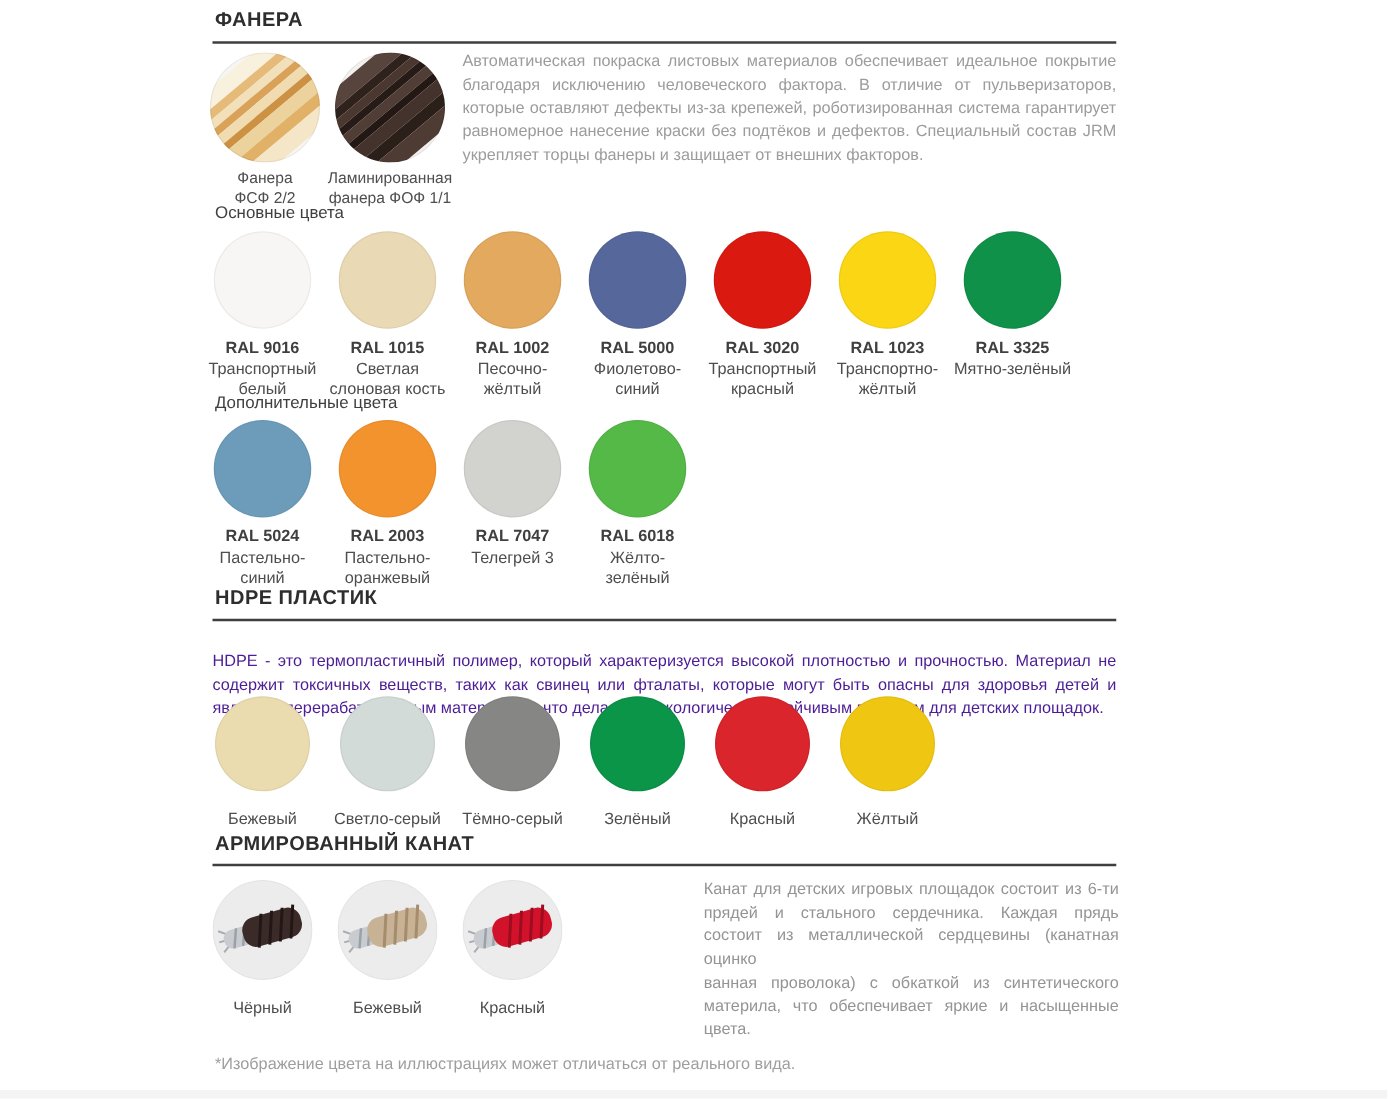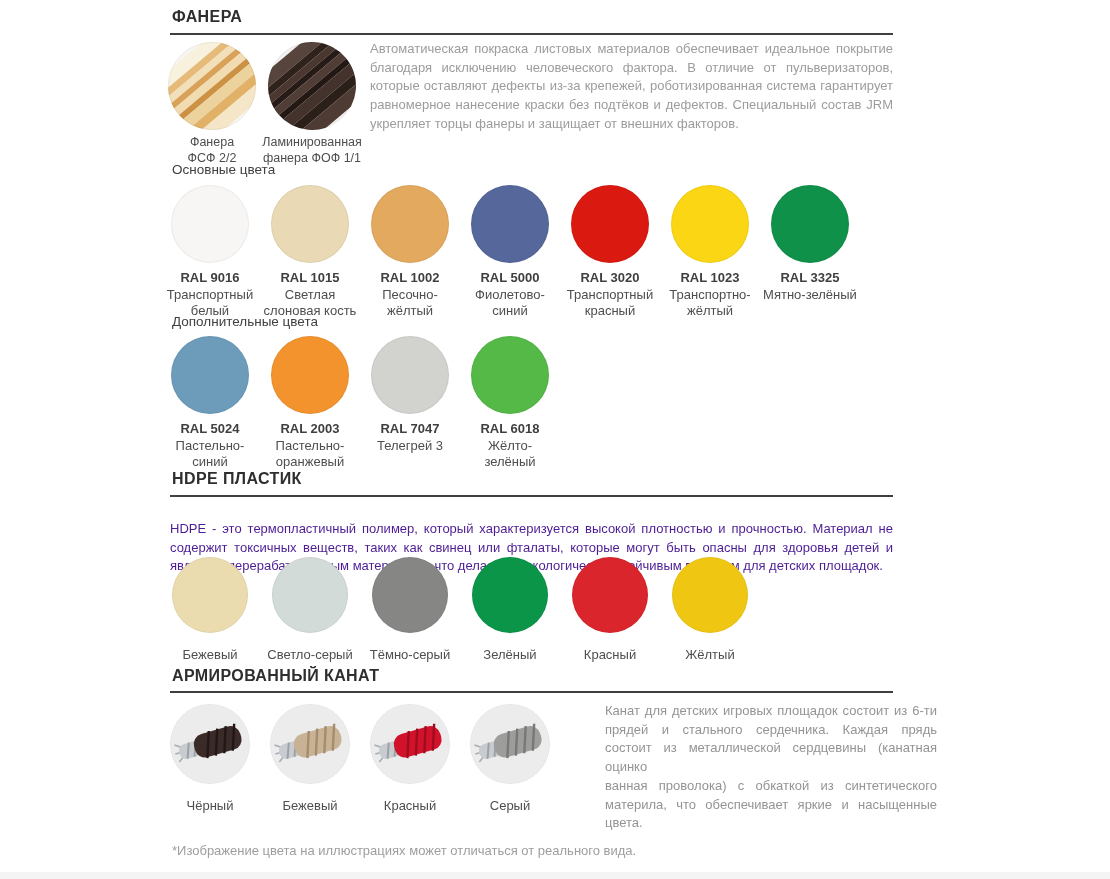--- a/index.html
+++ b/index.html
@@ -276,40 +276,21 @@
             <rect x="10" y="41" width="40" height="19" rx="9" fill="#c8ccd0"></rect>
             <path d="M18 60 l7 -19 M27 60 l7 -19 M36 60 l7 -19" stroke="#9ba1a7" stroke-width="2.5" fill="none"></path>
             <rect x="30" y="35" width="60" height="30" rx="13" fill="#d2122a"></rect>
             <path d="M42 66 l11 -32 M53 66 l11 -32 M64 66 l11 -32 M75 66 l11 -32" stroke="#9e0c1f" stroke-width="3" fill="none"></path>
           </g>
           <circle cx="50" cy="50" r="49.5" fill="none" stroke="rgba(0,0,0,0.04)"></circle>
         </svg>
         <div class="plain-name">Красный</div>
       </div>
 
-      <div class="cell">
-        <svg width="80" height="80" viewBox="0 0 100 100">
-          <defs>
-            <clipPath id="clipR-6">
-              <circle cx="50" cy="50" r="50"></circle>
-            </clipPath>
-          </defs>
-          <circle cx="50" cy="50" r="50" fill="#ececec"></circle>
-          <g clip-path="url(#clipR-6)" transform="rotate(-16 50 50)">
-            <path d="M14 44 l-7 -5 M13 50 l-8 0 M14 56 l-7 5" stroke="#a7adb3" stroke-width="2" fill="none"></path>
-            <rect x="10" y="41" width="40" height="19" rx="9" fill="#c8ccd0"></rect>
-            <path d="M18 60 l7 -19 M27 60 l7 -19 M36 60 l7 -19" stroke="#9ba1a7" stroke-width="2.5" fill="none"></path>
-            <rect x="30" y="35" width="60" height="30" rx="13" fill="#9d9d9b"></rect>
-            <path d="M42 66 l11 -32 M53 66 l11 -32 M64 66 l11 -32 M75 66 l11 -32" stroke="#787876" stroke-width="3" fill="none"></path>
-          </g>
-          <circle cx="50" cy="50" r="49.5" fill="none" stroke="rgba(0,0,0,0.04)"></circle>
-        </svg>
-        <div class="plain-name">Серый</div>
-      </div>
-    </div>
-
-  <div class="para pre" style="left:563px;top:702px;width:332px;color:#949494;margin-left:42px;">Канат для детских игровых площадок состоит из 6-ти прядей и стального сердечника. Каждая прядь состоит из металлической сердцевины (канатная оцинко
+    </div>
+
+  <div class="para pre" style="left:563px;top:702px;width:332px;color:#949494;">Канат для детских игровых площадок состоит из 6-ти прядей и стального сердечника. Каждая прядь состоит из металлической сердцевины (канатная оцинко
 ванная проволока) с обкаткой из синтетического материла, что обеспечивает яркие и насыщенные цвета.</div>
 
   <div class="footnote" style="left:172px;top:843px;">*Изображение цвета на иллюстрациях может отличаться от реального вида.</div>
 
   <div class="bottom-strip"></div>
 </div>
 
 </body></html>

